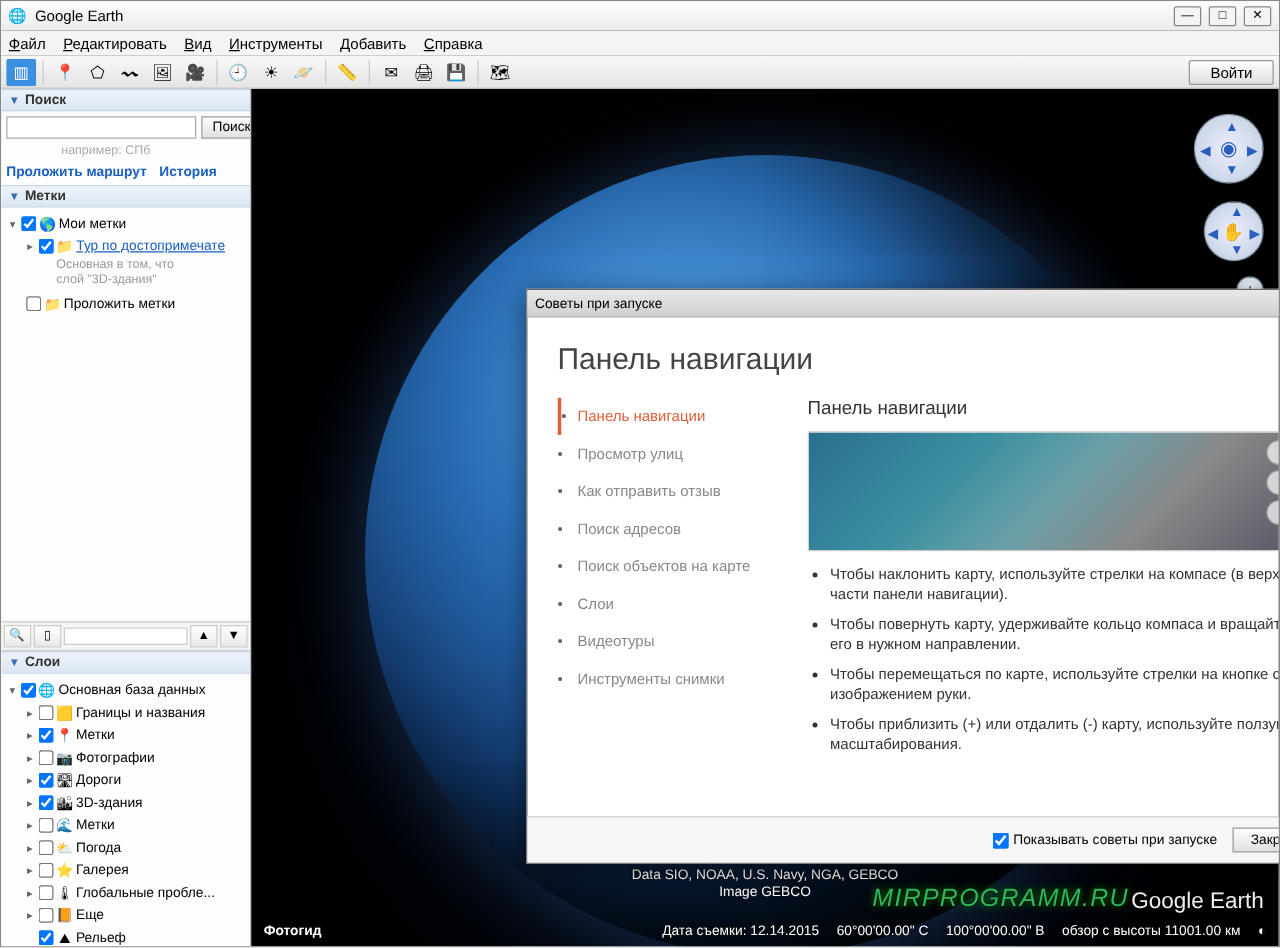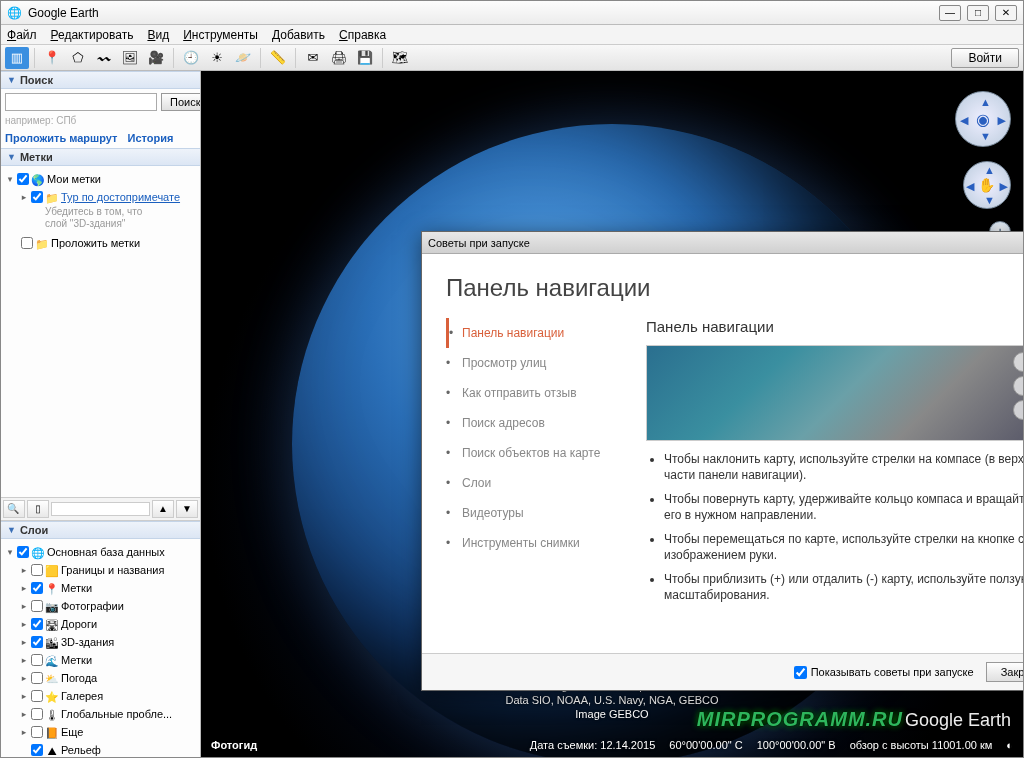--- a/index.html
+++ b/index.html
@@ -17,42 +17,42 @@
 .tb-sep { width: 1px; height: 20px; background: #ccc; margin: 0 3px; }
 .login-btn { margin-left: auto; padding: 2px 16px; font-size: 12px; border: 1px solid #999; background: linear-gradient(#fefefe,#e0e0e0); border-radius: 2px; cursor: pointer; }
 .content { flex: 1; display: flex; overflow: hidden; }
 .sidebar { width: 200px; background: #fdfdfd; border-right: 1px solid #bbb; display: flex; flex-direction: column; font-size: 11px; overflow: hidden;}
 .panel-hdr { background: linear-gradient(#eef3fa,#dce6f4); border-top: 1px solid #c4d4e8; border-bottom: 1px solid #c4d4e8; padding: 2px 6px; font-weight: bold; color: #333; display: flex; align-items: center; cursor: pointer;}
 .panel-hdr::before { content: "▼"; color: #3a6fb7; font-size: 9px; margin-right: 4px; }
 .panel-body { padding: 4px; }
 .search-row { display: flex; gap: 4px; margin-bottom: 4px; }
 .search-row input { flex: 1; border: 1px solid #aaa; padding: 2px 4px; font-size: 11px; }
 .search-row button { font-size: 11px; padding: 2px 8px; border: 1px solid #999; background: linear-gradient(#fefefe,#e0e0e0); cursor: pointer; }
-.hint { color: #aaa; font-size: 10px; margin-bottom: 6px; }
+.hint { color: #aaa; font-size: 10px; margin-bottom: 6px; margin-left: 44px; }
 .link-row { display: flex; gap: 10px; font-size: 11px; }
 .link-row span { color: #1a5fbf; cursor: pointer; font-weight: bold;}
 .tree { line-height: 16px; }
 .tree-item { display: flex; align-items: center; gap: 2px; padding: 1px 0; white-space: nowrap; }
 .tree-item .exp { width: 10px; text-align: center; color: #666; cursor: pointer; font-size: 9px;}
 .tree-item input[type=checkbox]{ width:12px; height:12px; }
 .tree-item .lbl { cursor: pointer; }
 .tree-item .lbl.link { color: #1a5fbf; text-decoration: underline; }
 .tree-sub { color: #999; font-size: 10px; padding-left: 40px; line-height: 12px;}
 .sub-toolbar { display:flex; gap:2px; padding:2px; border-top:1px solid #ccc; border-bottom:1px solid #ccc; background:#f4f4f4; align-items:center;}
 .sub-toolbar .mini { width:22px; height:18px; border:1px solid #ccc; background:linear-gradient(#fff,#e8e8e8); cursor:pointer; font-size:10px; text-align:center; line-height:16px;}
 .layers { flex:1; overflow:auto;}
 .icon-sm { width:14px; height:14px; display:inline-block; text-align:center; font-size:11px; }
 .viewport { flex: 1; position: relative; background: radial-gradient(circle at 50% 60%, #0a1a40 0%, #000 70%); overflow:hidden;}
 .earth { position:absolute; left:50%; top:50%; width:640px; height:640px; margin-left:-320px; margin-top:-290px; border-radius:50%; background: radial-gradient(circle at 40% 30%, #5da8e8 0%, #2a6fb8 30%, #123a70 60%, #02050e 90%); box-shadow: inset -80px -60px 120px rgba(0,0,0,0.9), 0 0 60px rgba(80,140,220,0.3);}
 .attrib { position:absolute; bottom:36px; left:50%; transform:translateX(-50%); color:#fff; font-size:11px; text-align:center; text-shadow:0 0 3px #000; line-height:14px;}
 .statusbar { position:absolute; bottom:6px; left:0; right:0; display:flex; align-items:center; color:#fff; font-size:11px; padding:0 10px; text-shadow:0 0 3px #000;}
 .statusbar .photogid{ font-weight:bold;}
 .statusbar .status-right{ margin-left:auto; display:flex; gap:14px; }
 .brand { position:absolute; bottom:26px; right:12px; color:#eee; font-size:18px; text-shadow:0 0 4px #000;}
-.watermark { position:absolute; bottom:26px; right:120px; color:#2fb85e; font-size:20px; font-weight:bold; font-style:italic; text-shadow:0 0 3px #000, 0 0 6px #0a0; letter-spacing:1px;}
+.watermark { position:absolute; bottom:26px; right:120px; color:#2fb85e; font-size:20px; font-weight:normal; font-style:italic; text-shadow:0 0 3px #000, 0 0 6px #0a0; letter-spacing:1px;}
 .nav-compass, .nav-look, .nav-zoom { position:absolute; right:12px; }
 .nav-compass { top:20px; width:56px; height:56px; border-radius:50%; background:radial-gradient(#eef,#bcd); border:1px solid #789; display:flex; align-items:center; justify-content:center;}
 .nav-look { top:90px; width:48px; height:48px; border-radius:50%; background:radial-gradient(#eef,#bcd); border:1px solid #789; display:flex; align-items:center; justify-content:center;}
 .nav-zoom { top:150px; width:22px; height:170px; display:flex; flex-direction:column; align-items:center;}
 .zoom-btn{ width:22px; height:22px; border-radius:50%; background:radial-gradient(#fff,#cde); border:1px solid #789; text-align:center; line-height:20px; font-size:14px; cursor:pointer; color:#246;}
 .zoom-track{ flex:1; width:4px; background:#cde; margin:4px 0; border-radius:2px;}
 .arrow { color:#2a5fbf; font-size:11px; position:absolute;}
 
 .dialog { position:absolute; left:220px; top:160px; width:650px; height:460px; background:#fff; border:1px solid #666; box-shadow:0 4px 20px rgba(0,0,0,0.5); display:flex; flex-direction:column;}
 .dlg-title{ height:22px; background:linear-gradient(#e8e8e8,#d0d0d0); border-bottom:1px solid #aaa; display:flex; align-items:center; padding:0 6px; font-size:11px;}
@@ -146,21 +146,21 @@
           <span class="icon-sm">🌎</span>
           <span class="lbl">Мои метки</span>
         </div>
         <div class="tree-item" style="padding-left:14px;">
           <span class="exp">▸</span>
           <input type="checkbox" checked="" style="">
           <span class="icon-sm">📁</span>
           <span class="lbl link">Тур по достопримечате</span>
         </div>
         <div class="tree-sub">
-          <div>Убедитесь в том, что</div>
+          <div>Основная в том, что</div>
           <div>слой "3D-здания"</div>
         </div>
         <div class="tree-item" style="padding-left:4px; margin-top:4px;">
           <span class="exp">&nbsp;</span>
           <input type="checkbox" style="">
           <span class="icon-sm">📁</span>
           <span class="lbl">Проложить метки</span>
         </div>
       </div>
       <div style="flex:1"></div>

